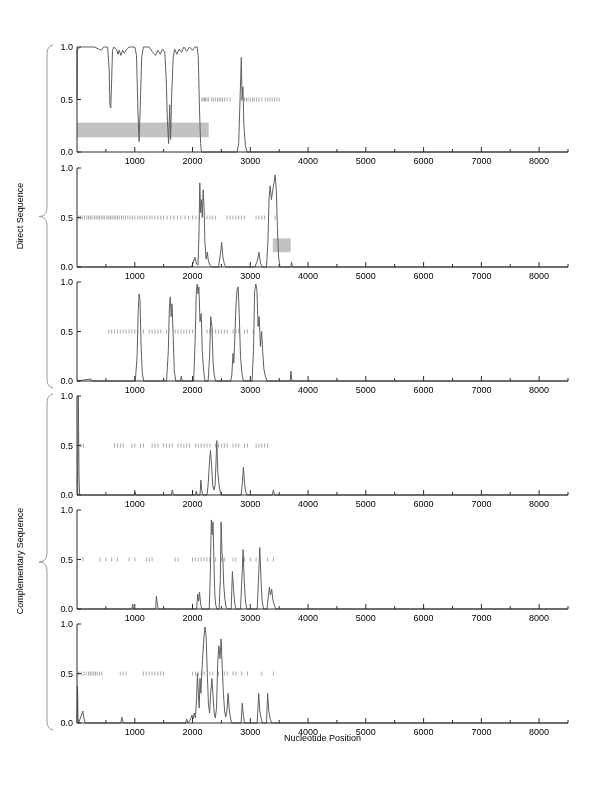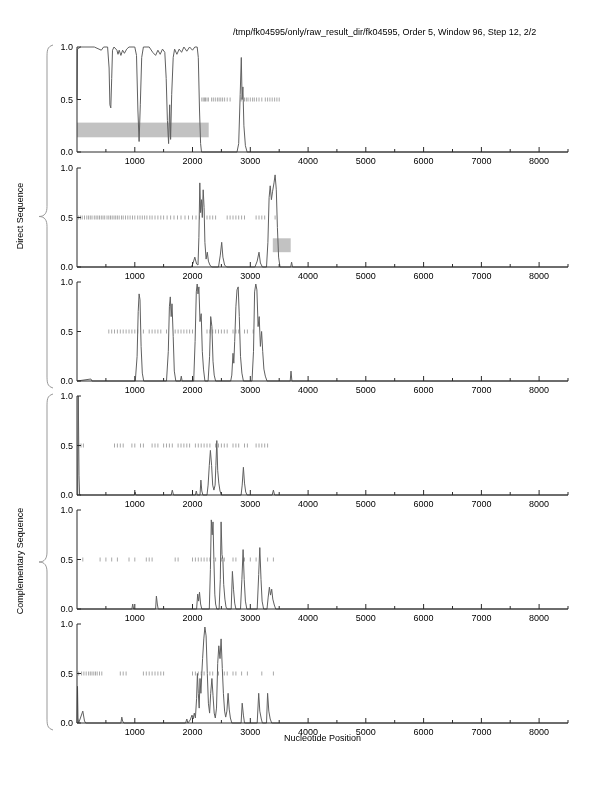--- a/index.html
+++ b/index.html
@@ -11,21 +11,20 @@
   .vlabel{position:absolute;white-space:nowrap;font-size:9px;
           transform:translate(-50%,-50%) rotate(-90deg);}
   #group-label-1{left:20px;top:216px;}
   #group-label-2{left:20px;top:561px;}
   #x-axis-label{position:absolute;left:77px;width:491px;top:733px;text-align:center;font-size:9px;}
 </style>
 </head>
 <body>
 
 <div id="page">
-  <div id="plot-title">/tmp/fk04595/only/raw_result_dir/fk04595, Order 5, Window 96, Step 12, 2/2</div>
 
   <svg id="canvas" width="612" height="792" viewBox="0 0 612 792">
       <g>
         <rect x="77.0" y="122.6" width="131.7" height="14.7" fill="#c2c2c2"></rect>
         <g stroke="#a8a8a8" stroke-width="1">
           <line x1="201.8" x2="201.8" y1="97.5" y2="101.5"></line>
           <line x1="203.2" x2="203.2" y1="97.5" y2="101.5"></line>
           <line x1="204.4" x2="204.4" y1="97.5" y2="101.5"></line>
           <line x1="205.5" x2="205.5" y1="97.5" y2="101.5"></line>
           <line x1="207.0" x2="207.0" y1="97.5" y2="101.5"></line>

